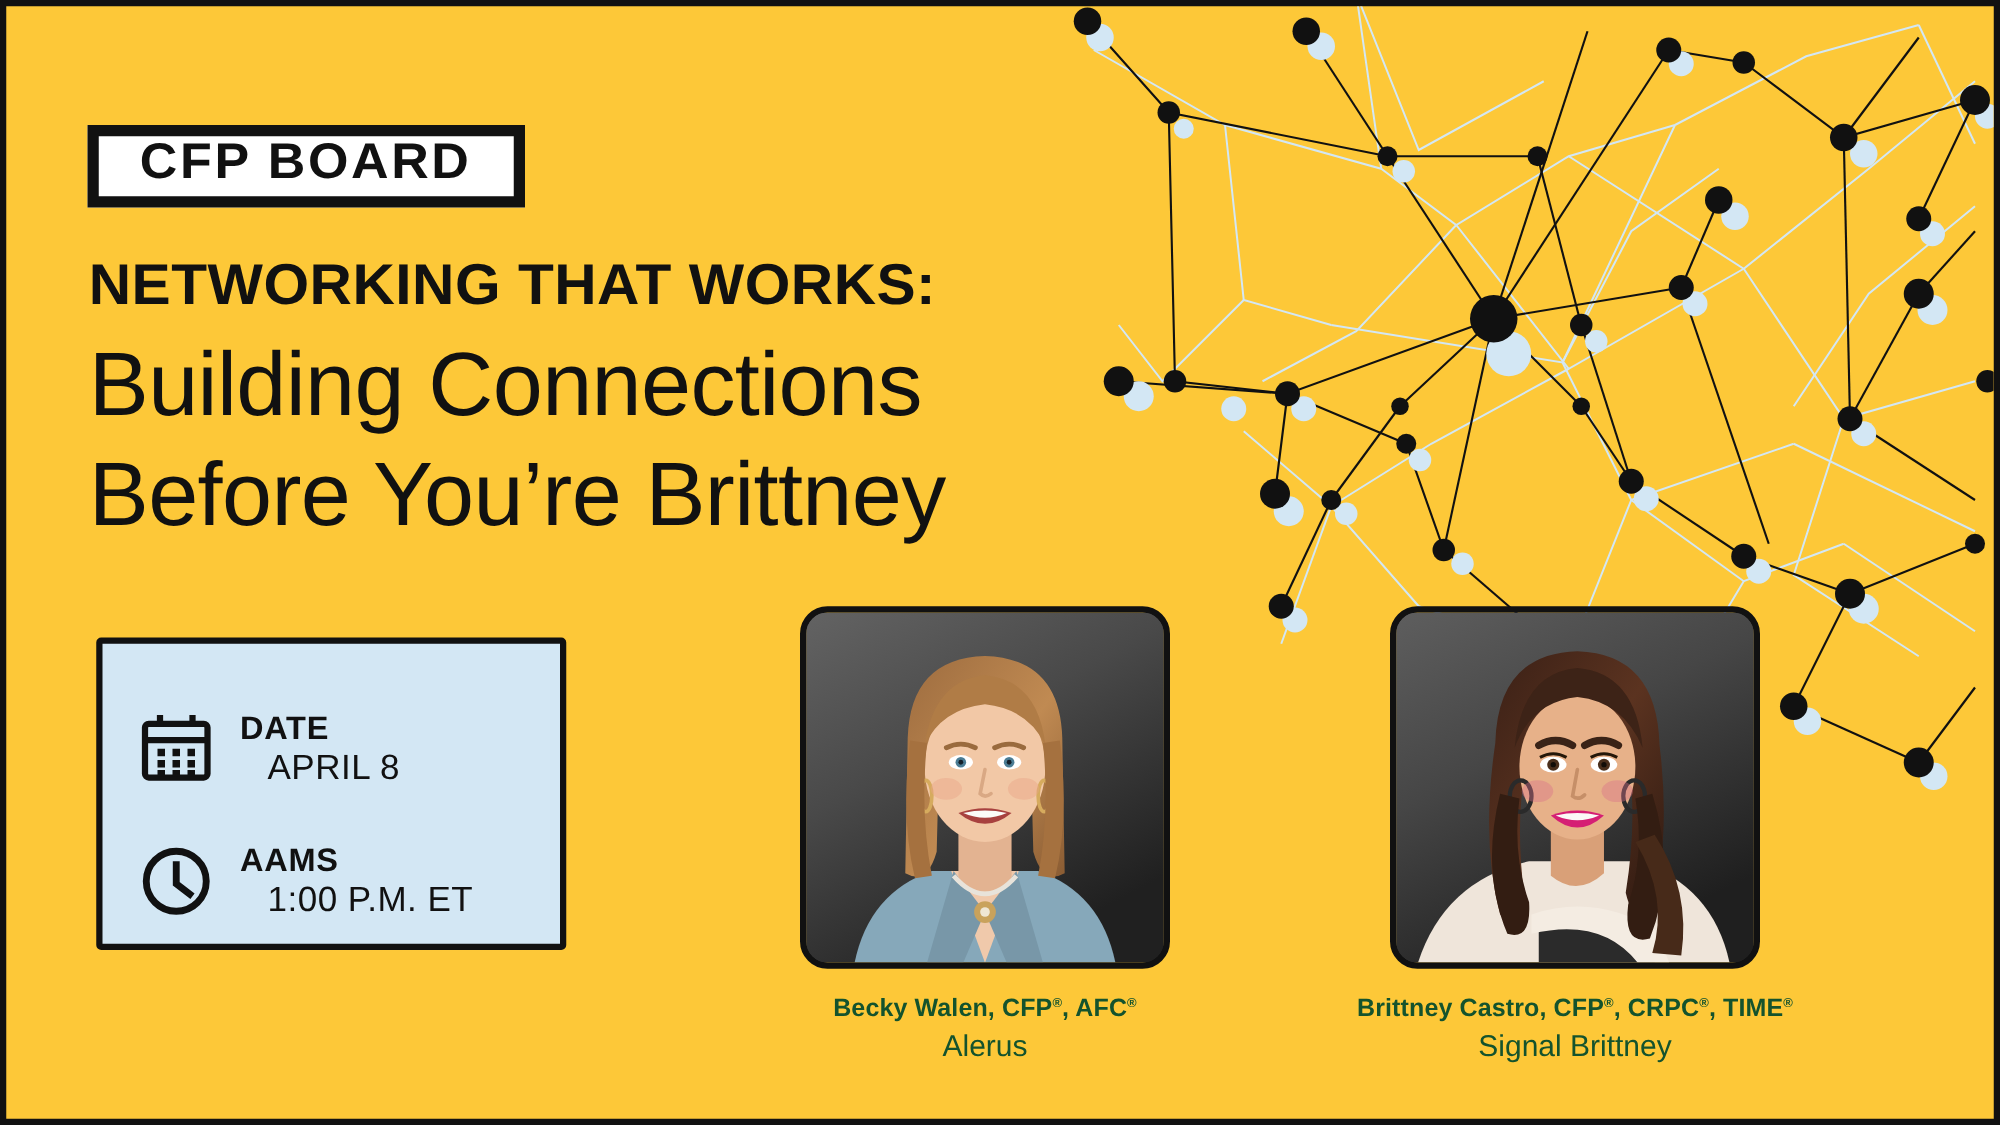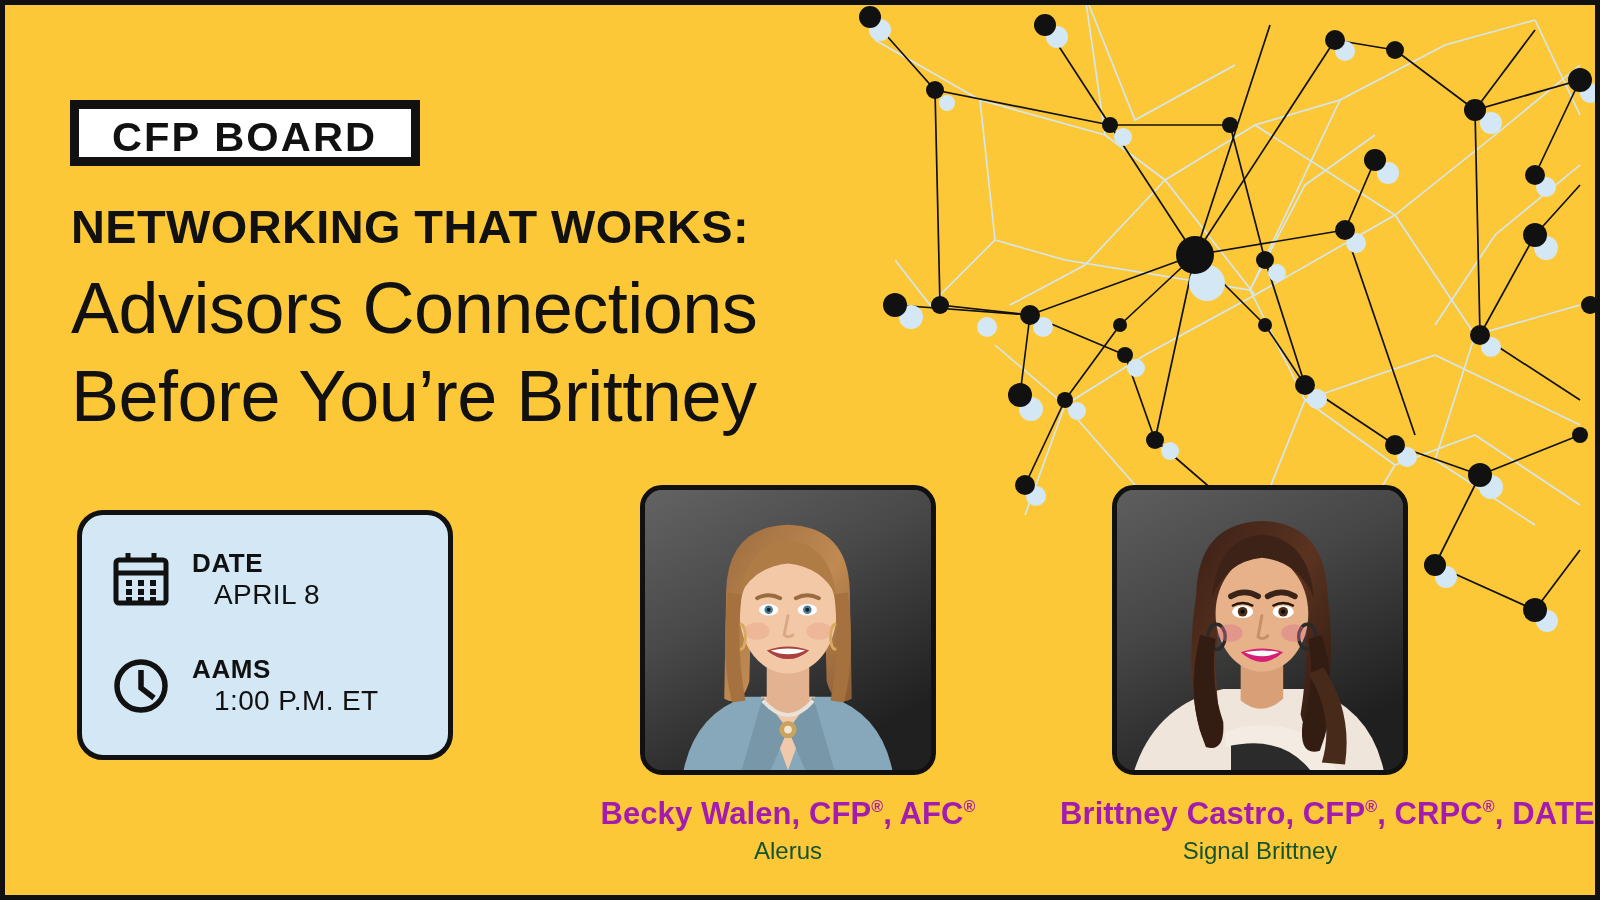--- a/index.html
+++ b/index.html
@@ -33,21 +33,21 @@
   #cfp-logo {
     position: absolute;
     left: 65px;
     top: 95px;
     width: 350px;
     height: 66px;
     background: #ffffff;
     border: 9px solid #111111;
     box-sizing: border-box;
     display: flex;
-    align-items: flex-end;
+    align-items: flex-start;
     justify-content: center;
   }
   #cfp-logo .logo-text {
     font-family: "Liberation Sans", sans-serif;
     font-weight: 700;
     font-size: 40px;
     letter-spacing: 2.0px;
     color: #111111;
     line-height: 1;
     transform: scaleX(1.04);
@@ -83,23 +83,23 @@
 
   
   #info-card {
     position: absolute;
     left: 72px;
     top: 505px;
     width: 376px;
     height: 250px;
     background: #D3E7F4;
     border: 5px solid #111111;
-    border-radius: 26px;
+    border-radius: 4px;
     box-sizing: border-box;
-    padding: 17px 0 0 28px;
+    padding: 36px 0 0 28px;
   }
   .info-row {
     display: flex;
     align-items: center;
     gap: 20px;
     height: 96px;
   }
   .info-row + .info-row { margin-top: 10px; }
   .info-icon {
     width: 62px;
@@ -146,22 +146,22 @@
     overflow: hidden;
     position: relative;
     background: linear-gradient(150deg, #585858 0%, #474747 35%, #2e2e2e 72%, #232323 100%);
   }
   .headshot { position: absolute; inset: 0; }
 
   .speaker-name {
     margin-top: 21px;
     font-family: "Liberation Sans", sans-serif;
     font-weight: 700;
-    font-size: 31px;
-    color: #a21caf;
+    font-size: 20px;
+    color: #14532d;
     letter-spacing: 0.1px;
     line-height: 1.15;
     white-space: nowrap;
   }
   .speaker-name sup { font-size: 0.52em; vertical-align: 0.72em; }
   .speaker-org {
     margin-top: 5px;
     font-family: "Liberation Sans", sans-serif;
     font-weight: 400;
     font-size: 24px;
@@ -315,21 +315,21 @@
       <circle cx="745" cy="430" r="8"></circle>
     </g>
   </svg>
 
   <div id="cfp-logo">
     <span class="logo-text">CFP BOARD</span>
   </div>
 
   <div id="headline-block">
     <div class="eyebrow">NETWORKING THAT WORKS:</div>
-    <div class="title-line">Advisors Connections</div>
+    <div class="title-line">Building Connections</div>
     <div class="title-line">Before You’re Brittney</div>
   </div>
 
   <div id="info-card">
 
     <div class="info-row">
       <span class="info-icon">
         <svg width="58" height="58" viewBox="0 0 58 58">
           <rect x="4" y="9" width="50" height="43" rx="3" fill="none" stroke="#111111" stroke-width="5"></rect>
           <line x1="4" y1="22" x2="54" y2="22" stroke="#111111" stroke-width="5"></line>
@@ -494,18 +494,18 @@
           <ellipse cx="117" cy="148" rx="13" ry="9" fill="#d9718a" opacity="0.4"></ellipse>
           <ellipse cx="183" cy="148" rx="13" ry="9" fill="#d9718a" opacity="0.4"></ellipse>
 
           <path d="M86 150 Q70 214 92 266 Q112 272 110 240 Q96 200 102 154 Z" fill="#331d12"></path>
           <path d="M212 150 Q232 214 210 270 Q188 276 192 242 Q206 200 198 154 Z" fill="#331d12"></path>
           <path d="M198 190 Q226 236 212 282 L236 284 Q244 230 214 184 Z" fill="#472a19"></path>
         </g>
       </svg>
     </div>
     <div class="speaker-name">
-      <span>Brittney Castro, CFP</span><sup>®</sup><span>, CRPC</span><sup>®</sup><span>, DATE</span><sup>®</sup>
+      <span>Brittney Castro, CFP</span><sup>®</sup><span>, CRPC</span><sup>®</sup><span>, TIME</span><sup>®</sup>
     </div>
     <div class="speaker-org">Signal Brittney</div>
   </div>
 
 </div>
 
 </body></html>

